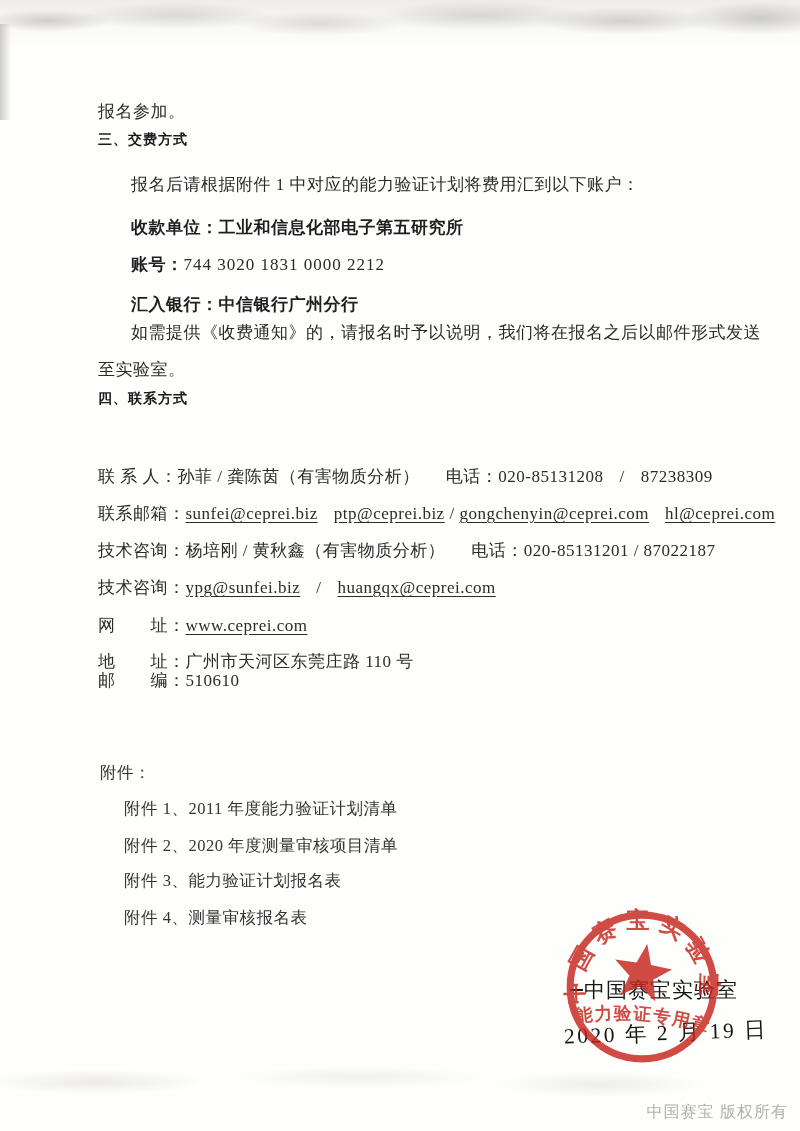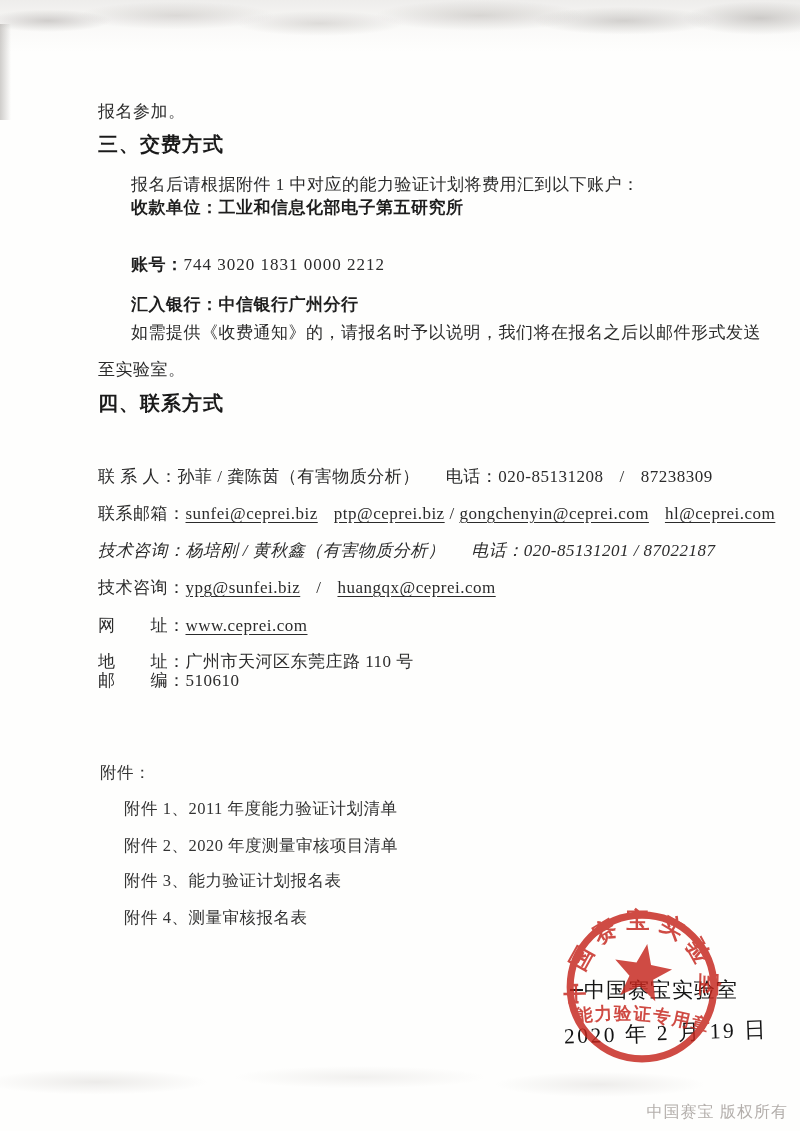--- a/index.html
+++ b/index.html
@@ -30,21 +30,21 @@
   }
   .scan-bottom{
     position:absolute;left:0;top:1058px;width:800px;height:48px;
     background:
       radial-gradient(ellipse 160px 18px at 12% 50%, rgba(190,186,182,.28), transparent 70%),
       radial-gradient(ellipse 180px 16px at 45% 40%, rgba(195,191,187,.22), transparent 70%),
       radial-gradient(ellipse 150px 18px at 75% 55%, rgba(190,186,182,.25), transparent 70%);
   }
   .line{position:absolute;white-space:nowrap;font-size:17px;letter-spacing:.5px;}
   .bold{font-weight:bold;color:#1e1e1e;}
-  .heading{font-weight:bold;font-size:20px;color:#1a1a1a;letter-spacing:1px;}
+  .heading{font-weight:bold;font-size:14px;color:#1a1a1a;letter-spacing:1px;}
   .link{text-decoration:underline;text-underline-offset:3px;}
   .gap-lg{display:inline-block;width:26px;}
   .gap-md{display:inline-block;width:16px;}
   .attach{font-size:16.5px;color:#333;}
   
   .seal{position:absolute;left:556px;top:901px;width:172px;height:172px;opacity:.82;z-index:4;}
   .sig-org{
     position:absolute;left:570px;top:976px;z-index:3;
     font-size:21px;color:#141414;letter-spacing:1px;white-space:nowrap;
   }
@@ -68,21 +68,21 @@
   <div class="scan-top"></div>
   <div class="scan-left"></div>
   <div class="scan-bottom"></div>
 
   <div class="line" style="left:98px;top:100px;">报名参加。</div>
 
   <div class="line heading" style="left:98px;top:131px;">三、交费方式</div>
 
   <div class="line" style="left:131px;top:173px;">报名后请根据附件 1 中对应的能力验证计划将费用汇到以下账户：</div>
 
-  <div class="line" style="left:131px;top:196px;">
+  <div class="line" style="left:131px;top:216px;">
     <span class="bold">收款单位：</span><span class="bold">工业和信息化部电子第五研究所</span>
   </div>
 
   <div class="line" style="left:131px;top:253px;">
     <span class="bold">账号：</span><span style="letter-spacing:1px;">744 3020 1831 0000 2212</span>
   </div>
 
   <div class="line" style="left:131px;top:293px;">
     <span class="bold">汇入银行：</span><span class="bold">中信银行广州分行</span>
   </div>
@@ -94,21 +94,21 @@
 
 
   <div class="line" style="left:98px;top:465px;">
     <span>联 系 人：</span><span>孙菲 / 龚陈茵（有害物质分析）</span><span class="gap-lg"></span><span>电话：</span><span>020-85131208</span><span class="gap-md"></span><span>/</span><span class="gap-md"></span><span>87238309</span>
   </div>
 
   <div class="line" style="left:98px;top:502px;">
     <span>联系邮箱：</span><span class="link">sunfei@ceprei.biz</span><span class="gap-md"></span><span class="link">ptp@ceprei.biz</span>&nbsp;<span>/</span>&nbsp;<span class="link">gongchenyin@ceprei.com</span><span class="gap-md"></span><span class="link">hl@ceprei.com</span>
   </div>
 
-  <div class="line" style="left:98px;top:539px;font-style:italic;">
+  <div class="line" style="left:98px;top:539px;">
     <span>技术咨询：</span><span>杨培刚 / 黄秋鑫（有害物质分析）</span><span class="gap-lg"></span><span>电话：</span><span>020-85131201 / 87022187</span>
   </div>
 
   <div class="line" style="left:98px;top:576px;">
     <span>技术咨询：</span><span class="link">ypg@sunfei.biz</span><span class="gap-md"></span><span>/</span><span class="gap-md"></span><span class="link">huangqx@ceprei.com</span>
   </div>
 
   <div class="line" style="left:98px;top:614px;">
     <span>网　　址：</span><span class="link">www.ceprei.com</span>
   </div>

